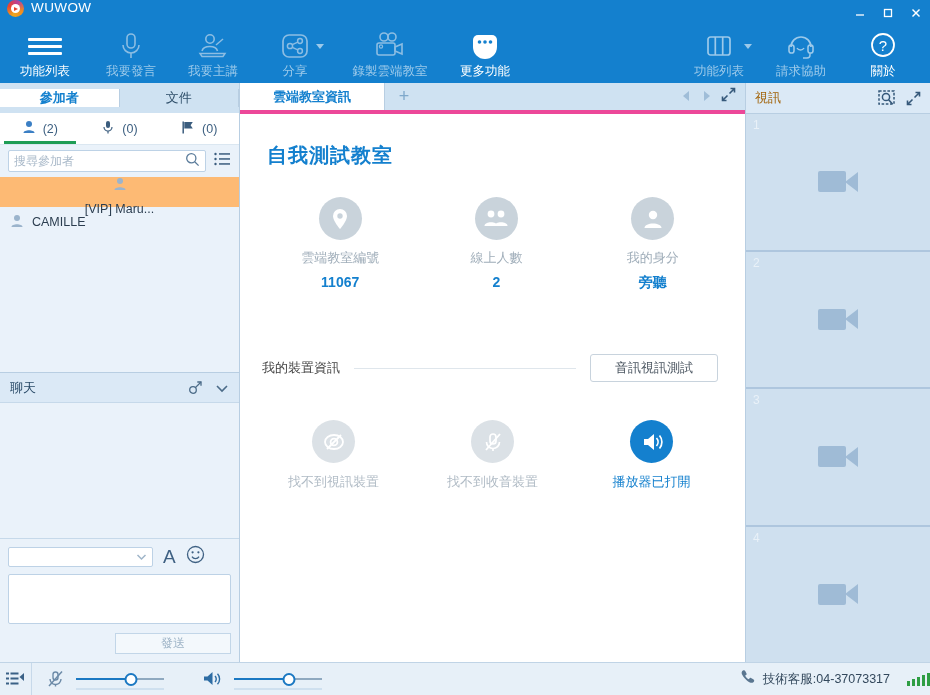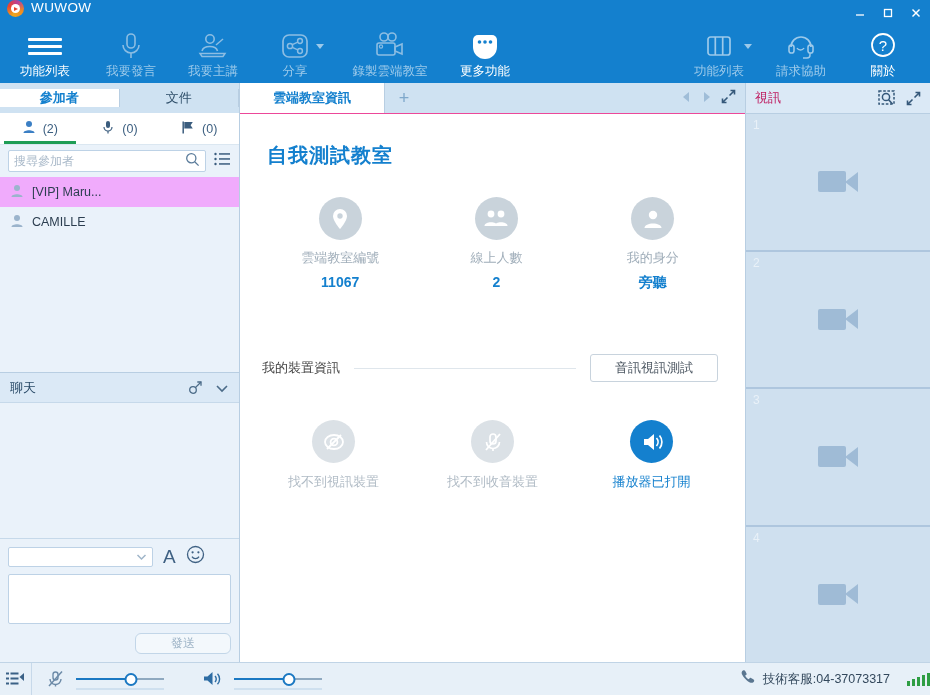--- a/index.html
+++ b/index.html
@@ -114,21 +114,21 @@
   .search-box input {
     flex: 1; border: 0; outline: 0; font-size: 12px; color: #333;
     font-family: inherit; background: transparent;
   }
   .search-box input::placeholder { color: #a9b9c9; }
   .plist { flex: 1 1 auto; overflow: hidden; background: #eaf2fa; min-height: 0; }
   .prow {
     height: 30px; display: flex; align-items: center; gap: 8px; padding: 0 10px;
     font-size: 12.5px; color: #2c3e50;
   }
-  .prow.sel { background: #f0abfc; }
+  .prow.sel { background: #fdba74; flex-direction: column; }
   .chat-head {
     height: 31px; flex: 0 0 31px; display: flex; align-items: center;
     padding: 0 10px; background: #dbe9f6; border-top: 1px solid #b8cee2; border-bottom: 1px solid #c6d9ea;
     font-size: 13px; color: #2a4b68;
   }
   .chat-head .spacer { flex: 1; }
   .chat-head .hicon { margin-left: 12px; color: #4b6b88; display: flex; }
   .chat-log { flex: 1 1 auto; background: #eaf2fa; min-height: 0; }
   .chat-compose {
     flex: 0 0 auto; padding: 6px 8px 8px 8px; background: #eaf2fa;
@@ -140,29 +140,29 @@
     display: flex; align-items: center; padding: 0 5px; font-size: 11px; color: #333;
   }
   .cc-select .cs-text { flex: 1; }
   .cc-ta {
     margin-top: 6px; width: 100%; height: 50px; background: #fff;
     border: 1px solid #bdd2e6; border-radius: 2px; resize: none; outline: 0;
     font-family: inherit; font-size: 12px; padding: 4px;
   }
   .cc-send-row { display: flex; justify-content: flex-end; margin-top: 5px; }
   .cc-send {
-    width: 96px; height: 21px; background: #f3f8fc; border: 1px solid #c2d6e8; border-radius: 6px;
+    width: 116px; height: 21px; background: #f3f8fc; border: 1px solid #c2d6e8; border-radius: 0;
     font-size: 12px; color: #9db3c6; font-family: inherit;
   }
 
   
   .center { flex: 1 1 auto; display: flex; flex-direction: column; min-width: 0; background: #fff; }
   .c-tabs {
     height: 31px; flex: 0 0 31px; display: flex; align-items: stretch;
-    background: #cfe2f2; border-bottom: 1px solid #ec4899; position: relative;
+    background: #cfe2f2; border-bottom: 4px solid #ec4899; position: relative;
   }
   .c-tab {
     min-width: 145px; display: flex; align-items: center; justify-content: center;
     font-size: 13px; color: #1480ce; background: #fff; font-weight: bold;
     border-right: 1px solid #b8cee2;
   }
   .c-add {
     width: 38px; display: flex; align-items: center; justify-content: center;
     color: #7fa8cb; font-size: 18px; background: #cfe2f2;
   }
@@ -202,21 +202,21 @@
   .dev.on .d-label { color: #1480ce; }
 
   
   .right {
     width: 185px; flex: 0 0 185px; display: flex; flex-direction: column;
     background: #cfe0ef; border-left: 1px solid #b8cee2; min-height: 0;
   }
   .v-head {
     height: 31px; flex: 0 0 31px; display: flex; align-items: center;
     padding: 0 9px; background: #dbe9f6; border-bottom: 1px solid #b8cee2;
-    font-size: 13px; color: #be185d; font-family: Liberation Mono, monospace;
+    font-size: 13px; color: #a16207; font-family: Liberation Mono, monospace;
   }
   .v-head .spacer { flex: 1; }
   .v-head .hicon { margin-left: 11px; color: #35587a; display: flex; }
   .v-slots { flex: 1 1 auto; display: flex; flex-direction: column; min-height: 0; }
   .v-slot {
     flex: 1 1 0; position: relative; background: #cfe0ef;
     border-bottom: 2px solid #aec6de;
     display: flex; align-items: center; justify-content: center;
   }
   .v-slot:last-child { border-bottom: 0; }

